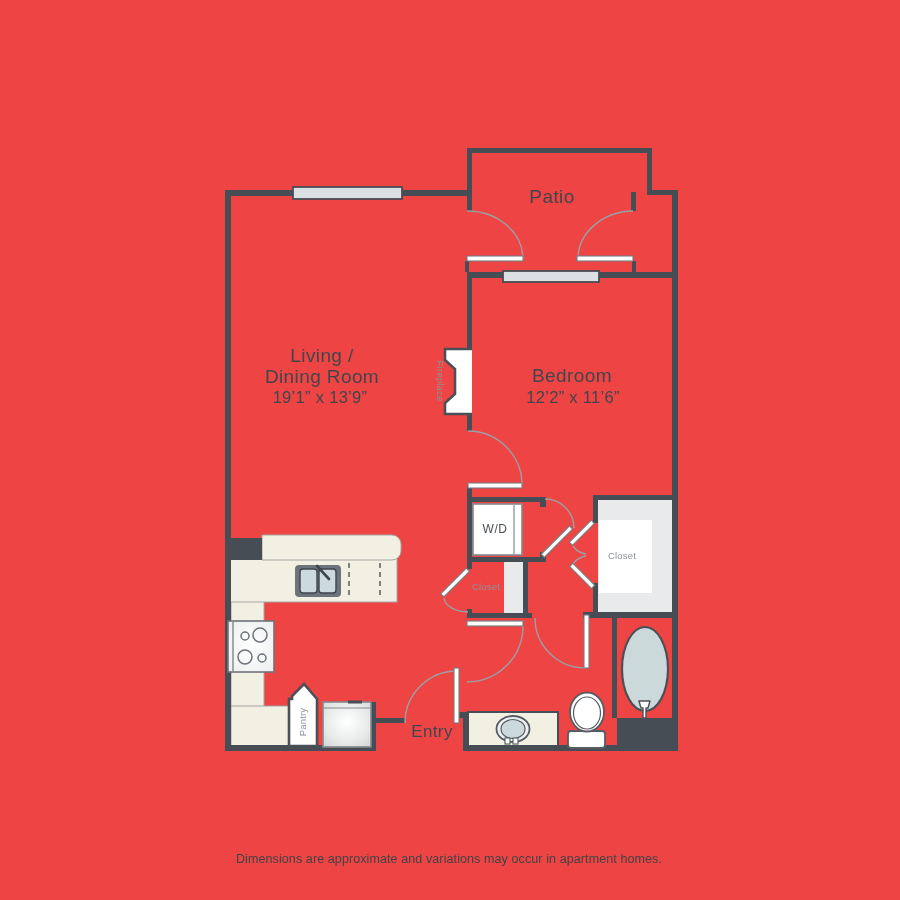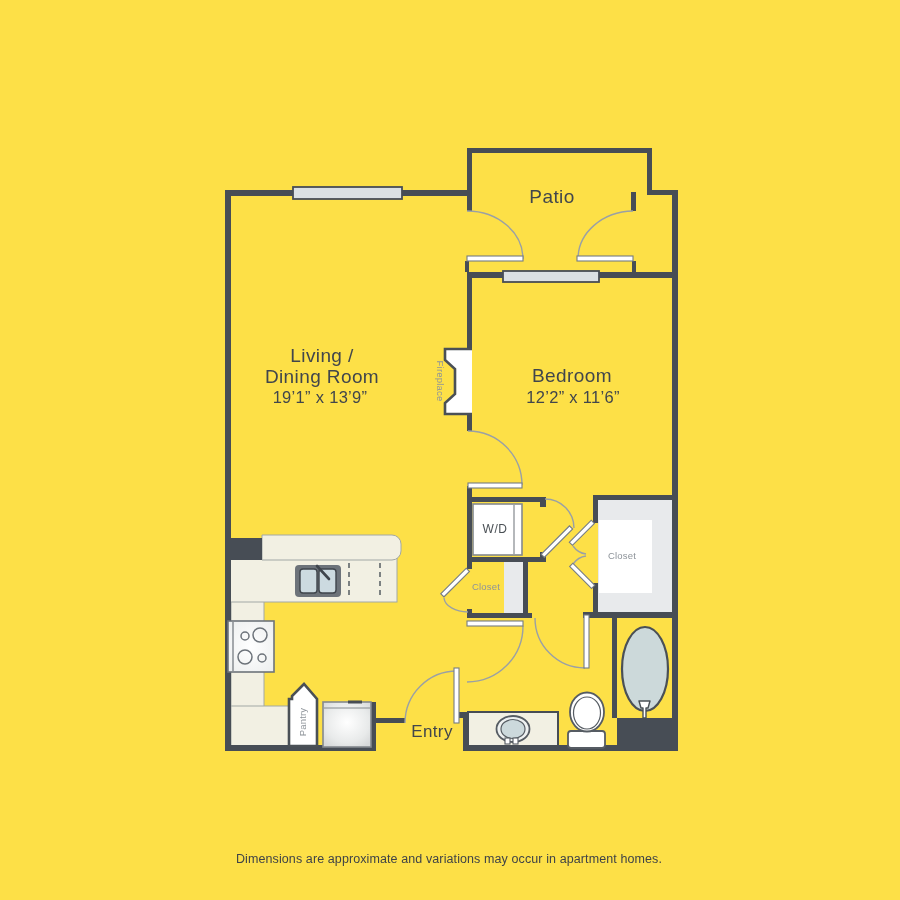--- a/index.html
+++ b/index.html
@@ -1,16 +1,16 @@
 <!DOCTYPE html>
 <html><head>
 <meta charset="utf-8">
 <style>
   html,body{margin:0;padding:0;background:#ffffff;}
-  .stage{position:relative;width:900px;height:900px;background:#fde047;overflow:hidden;
+  .stage{position:relative;width:900px;height:900px;background:#ef4444;overflow:hidden;
          font-family:"Liberation Sans", sans-serif;}
   svg{position:absolute;left:0;top:0;}
   text{font-family:"Liberation Sans", sans-serif;}
   .room-label{fill:#41464c;font-size:19px;letter-spacing:0.4px;}
   .dim-label{fill:#41464c;font-size:16.5px;letter-spacing:0.3px;}
   .small-label{fill:#8d9399;font-size:9.5px;letter-spacing:0.2px;}
   .wd-label{fill:#4a5055;font-size:12px;letter-spacing:0.5px;}
   .entry-label{fill:#41464c;font-size:17px;letter-spacing:0.4px;}
   .disclaimer{fill:#3f4347;font-size:12.5px;letter-spacing:0.1px;}
 </style>

